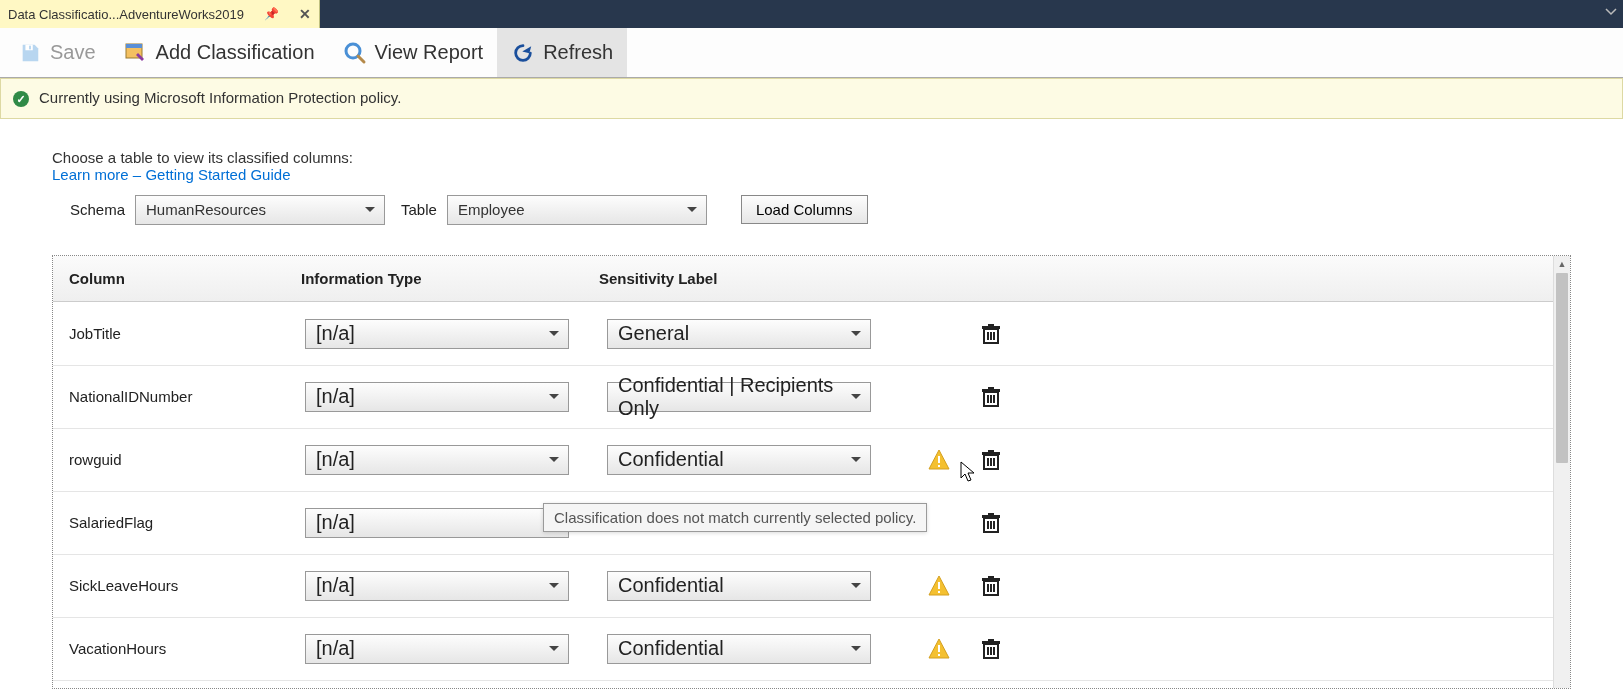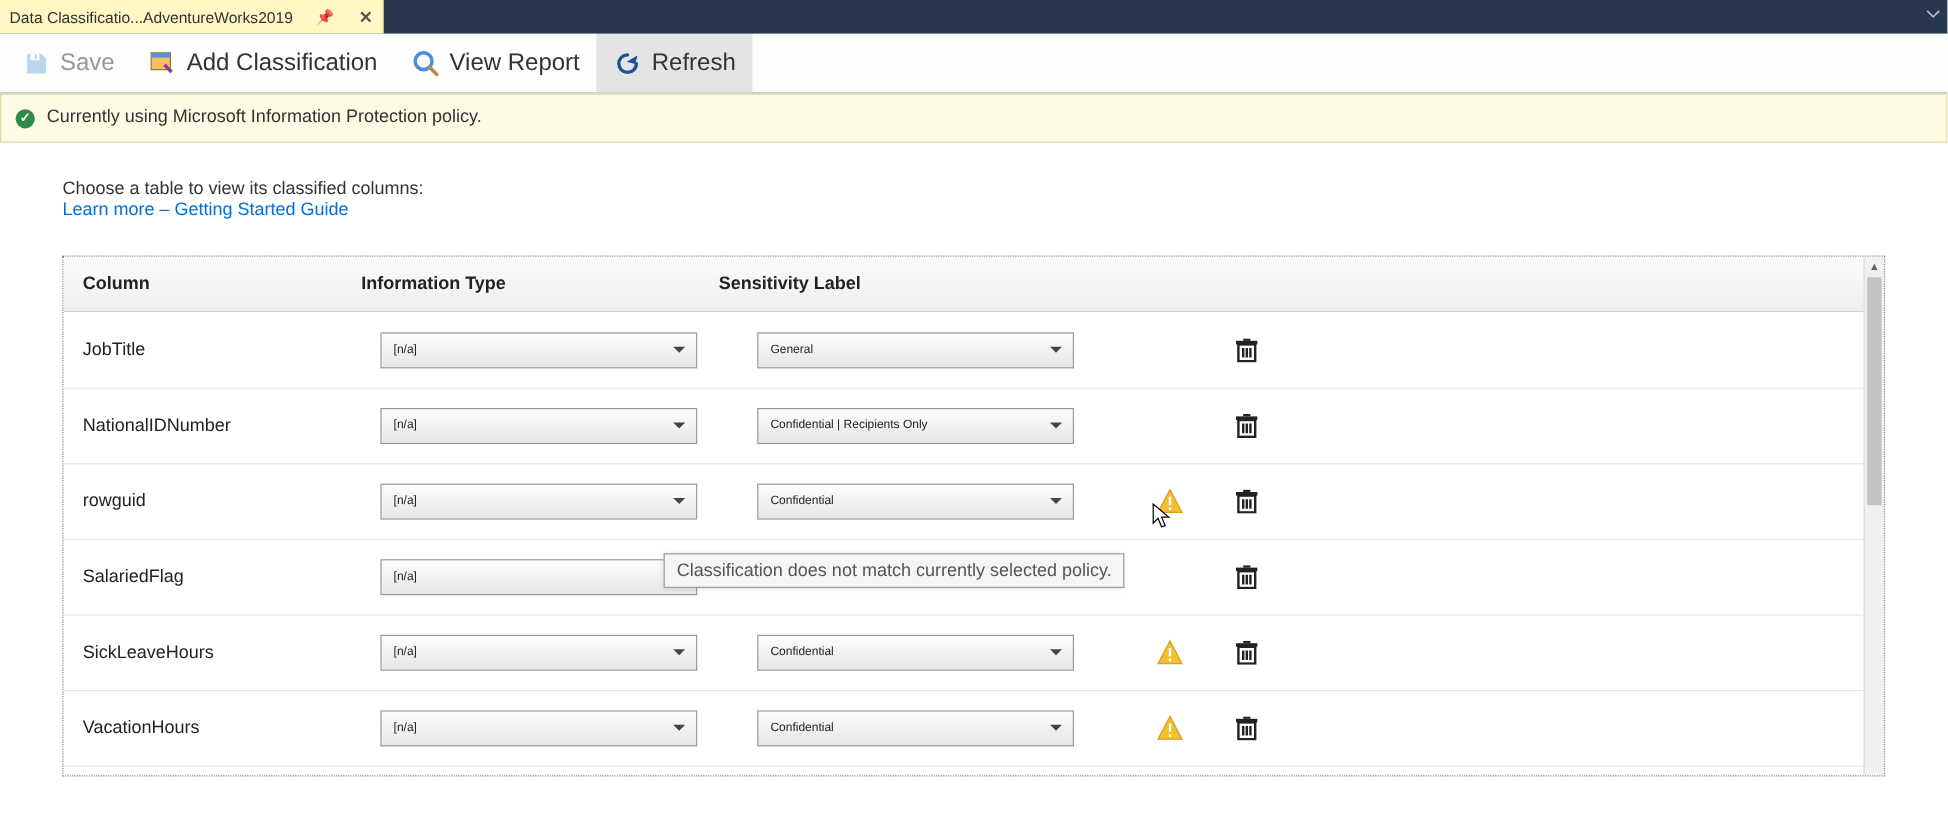--- a/index.html
+++ b/index.html
@@ -146,38 +146,38 @@
     position: absolute;
     top: 47px; left: 0; right: 17px; bottom: 0;
     overflow-y: hidden;
   }
   .grid-row {
     display: flex;
     align-items: center;
     padding: 15px 16px;
     border-bottom: 1px solid #e5e5e5;
     font-size: 15px;
-    gap: 16px;
+    gap: 4px;
     height: 63px;
   }
   .grid-row .cell-col { width: 232px; }
   .grid-row .cell-info { width: 298px; }
   .grid-row .cell-sens { width: 300px; }
   .grid-row .cell-warn { width: 56px; display:flex; justify-content:center; }
   .grid-row .cell-del { width: 40px; display:flex; justify-content:center; cursor:pointer; }
   .small-select {
     position: relative;
     background: linear-gradient(#fdfdfd, #e6e6e6);
     border: 1px solid #999;
     width: 264px;
     height: 30px;
     padding: 0 26px 0 10px;
     display: flex;
     align-items: center;
-    font-size: 10px;
+    font-size: 20px;
     cursor: pointer;
   }
   .small-select::after {
     content: '';
     position: absolute;
     right: 9px; top: 50%;
     transform: translateY(-30%);
     border: 5px solid transparent;
     border-top-color: #444;
   }
@@ -288,20 +288,31 @@
     <div>Currently using Microsoft Information Protection policy.</div>
   </div>
 </div>
 
 <div class="content">
   <div class="top-row">
     <div class="prompt">Choose a table to view its classified columns:</div>
     <a class="learn-link">Learn more – Getting Started Guide</a>
   </div>
 
+  <div class="selector-row">
+    <span>Schema</span>
+    <div class="select-box" style="width:250px">
+      <span>HumanResources</span>
+    </div>
+    <span style="margin-left:6px">Table</span>
+    <div class="select-box" style="width:260px">
+      <span>Employee</span>
+    </div>
+    <button class="load-btn">Load Columns</button>
+  </div>
 
   <div class="grid-wrap">
     <div class="grid-header">
       <div class="col-column">Column</div>
       <div class="col-info">Information Type</div>
       <div class="col-sens">Sensitivity Label</div>
     </div>
 
     <div class="grid-body" id="grid-body">
         <div class="grid-row">
@@ -441,21 +452,21 @@
               <line x1="6" y1="8" x2="6" y2="16" stroke="#222" stroke-width="2"></line>
               <line x1="9" y1="8" x2="9" y2="16" stroke="#222" stroke-width="2"></line>
               <line x1="12" y1="8" x2="12" y2="16" stroke="#222" stroke-width="2"></line>
               <rect x="0" y="2" width="18" height="3" fill="#222"></rect>
               <rect x="6" y="0" width="6" height="2" fill="#222"></rect>
             </svg>
           </div>
         </div>
       </div>
 
-    <div class="tooltip-box" style="left:500px; top:247px;">
+    <div class="tooltip-box" style="left:490px; top:247px;">
       <span>Classification does not match currently selected policy.</span>
     </div>
 
     <div class="cursor-overlay" style="left:907px; top:205px;">
       <svg width="18" height="22" viewBox="0 0 18 22">
           <path d="M1 1 L1 17 L5 13 L8 20 L11 19 L8 12 L14 12 Z" fill="#fff" stroke="#000" stroke-width="1"></path>
         </svg>
     </div>
 
     <div class="scrollbar">

